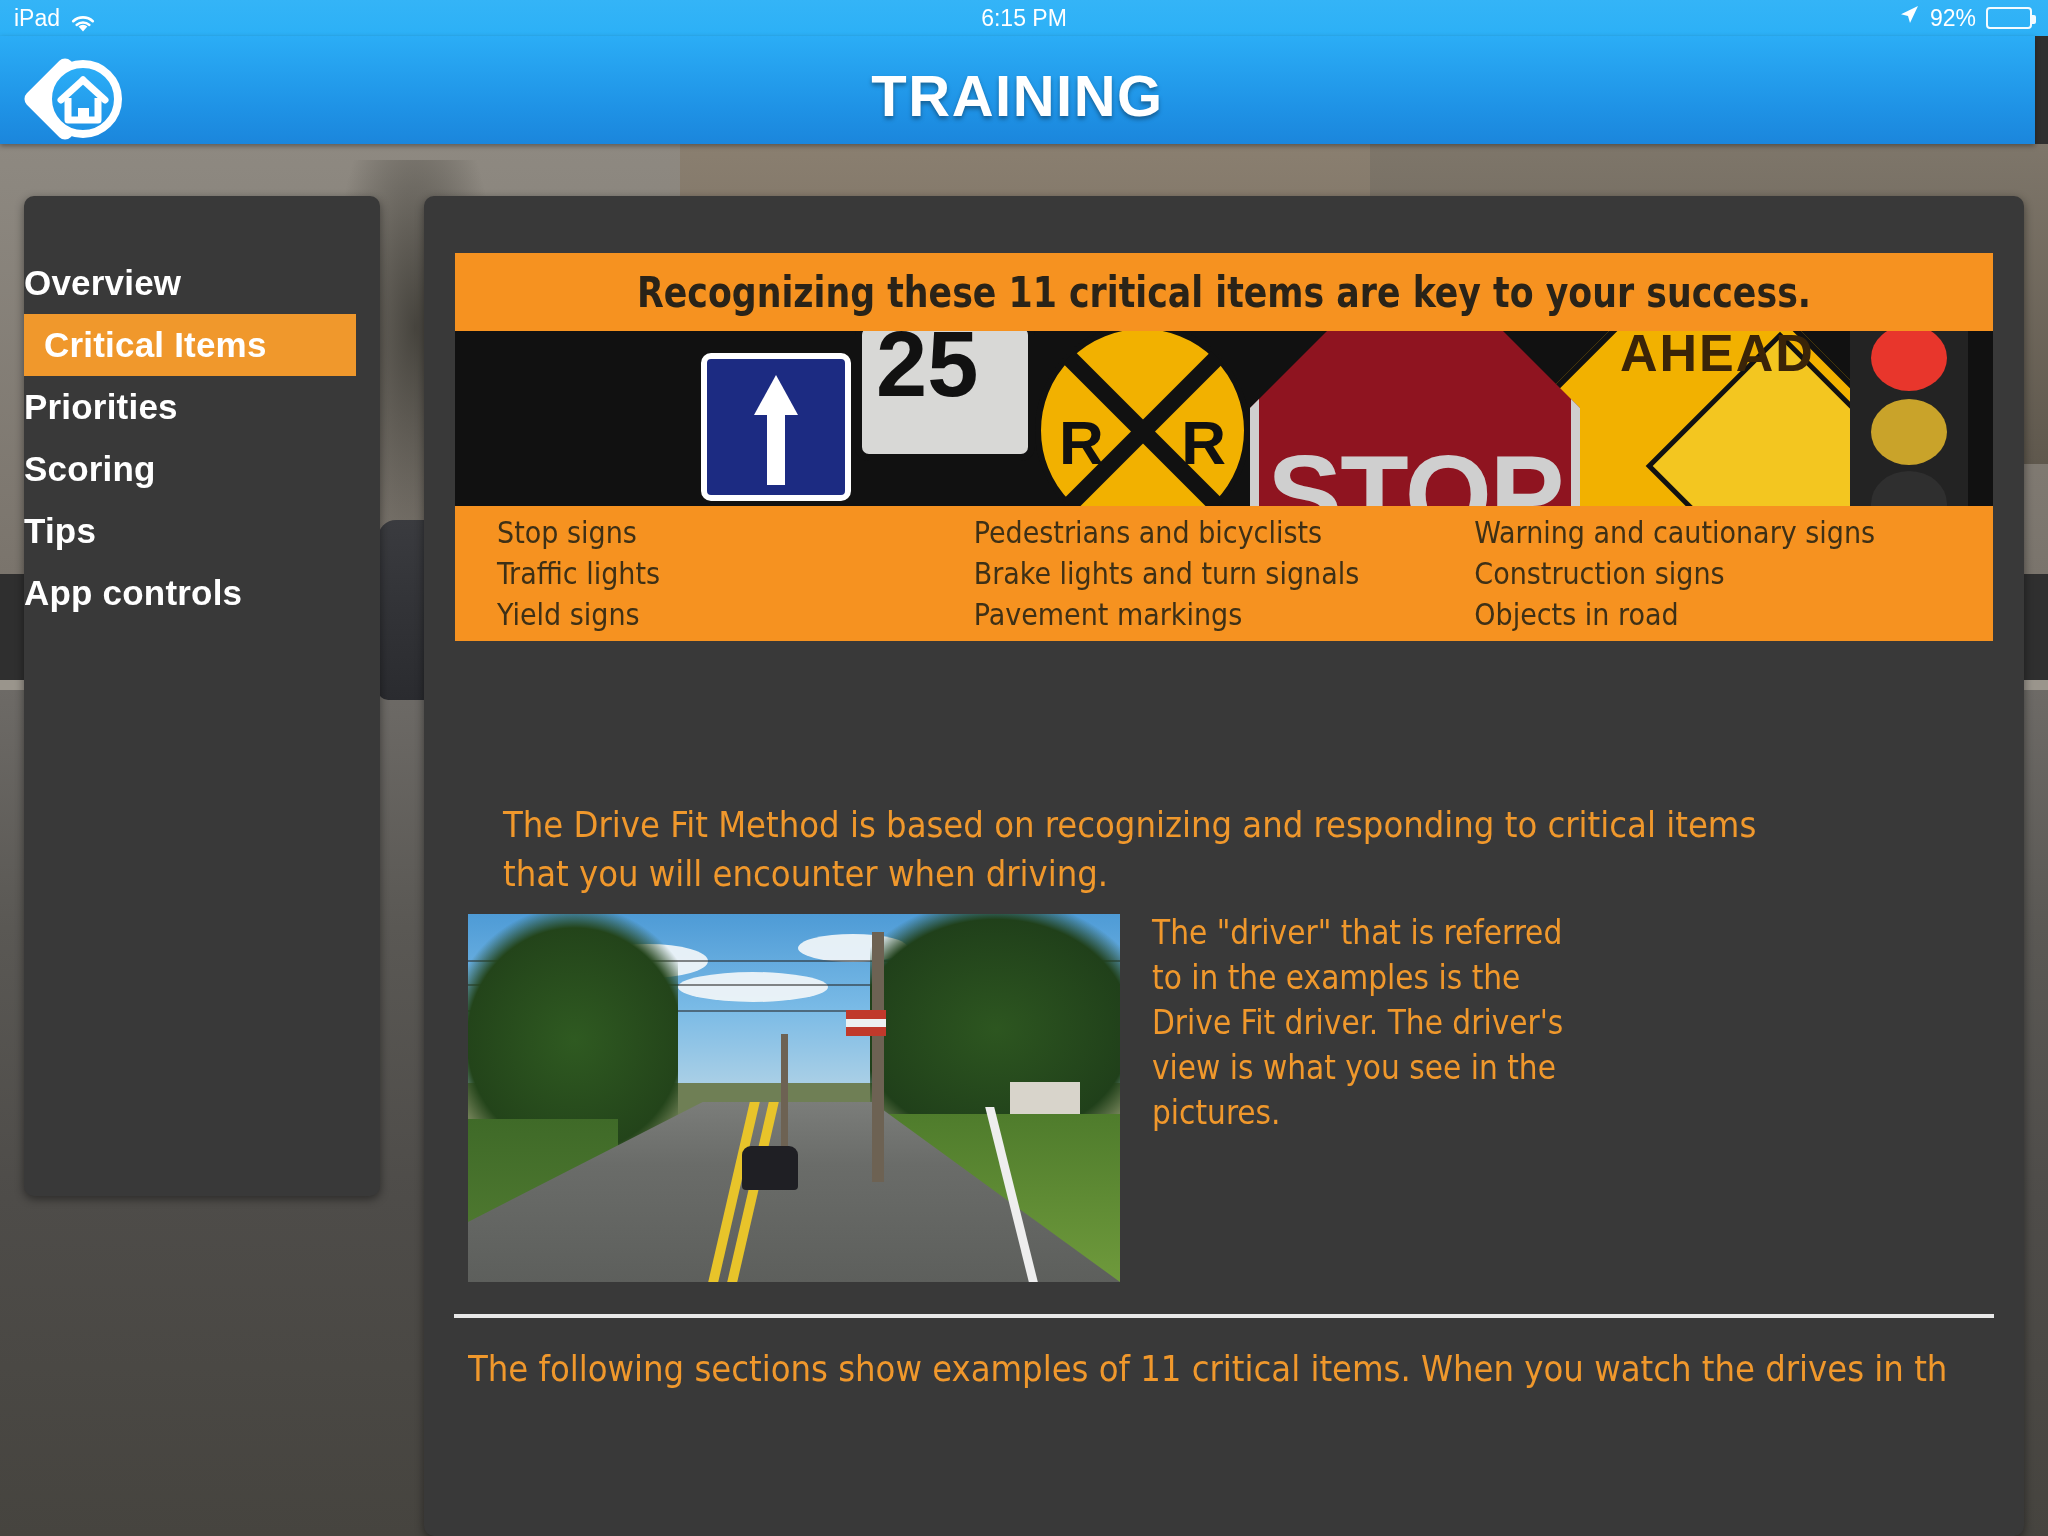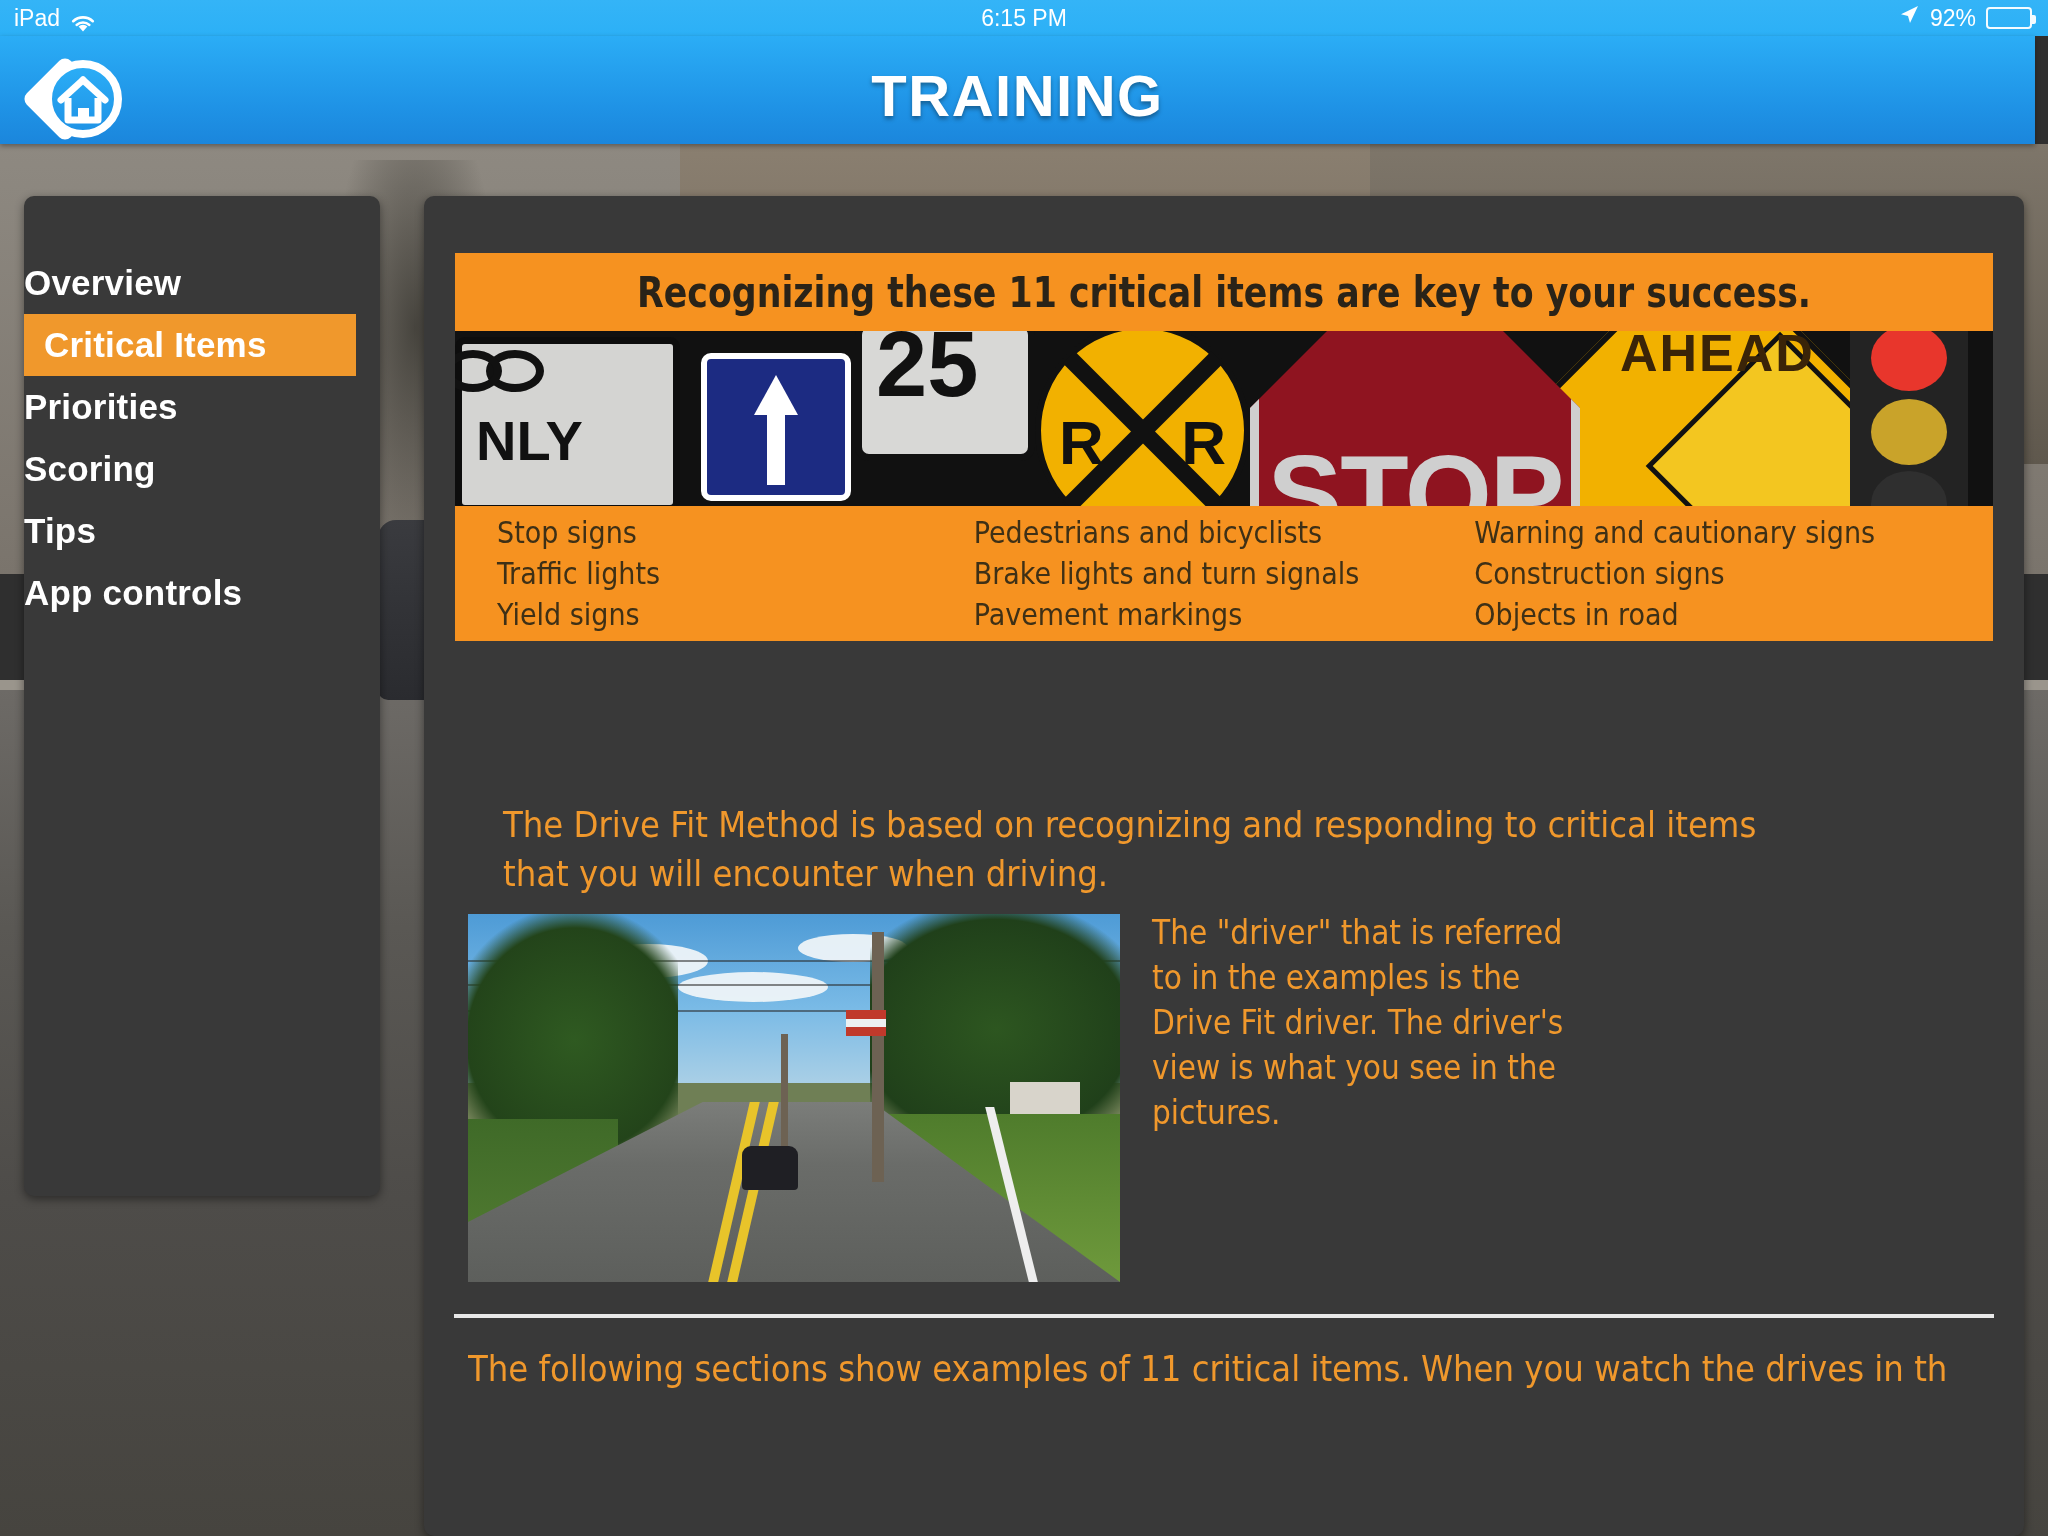--- a/index.html
+++ b/index.html
@@ -297,25 +297,20 @@
     </div>
   </div>
 </div>
 
 <div class="content">
 
   <div class="banner">
     <div class="banner-head">Recognizing these 11 critical items are key to your success.</div>
 
     <div class="banner-strip">
-      <div class="sg sg-onlysign">
-        <span class="sg-bike"></span>
-        <span class="sg-bike2"></span>
-        <span class="sg-onlytxt">NLY</span>
-      </div>
       <div class="sg sg-whitebox">
         <span class="sg-25">25</span>
       </div>
       <div class="sg sg-blue">
         <span class="sg-bluearrow"></span>
           <span class="sg-bluestem"></span>
       </div>
       <div class="sg sg-rr">
         <span class="sg-rrx1"></span>
           <span class="sg-rrx2"></span>

